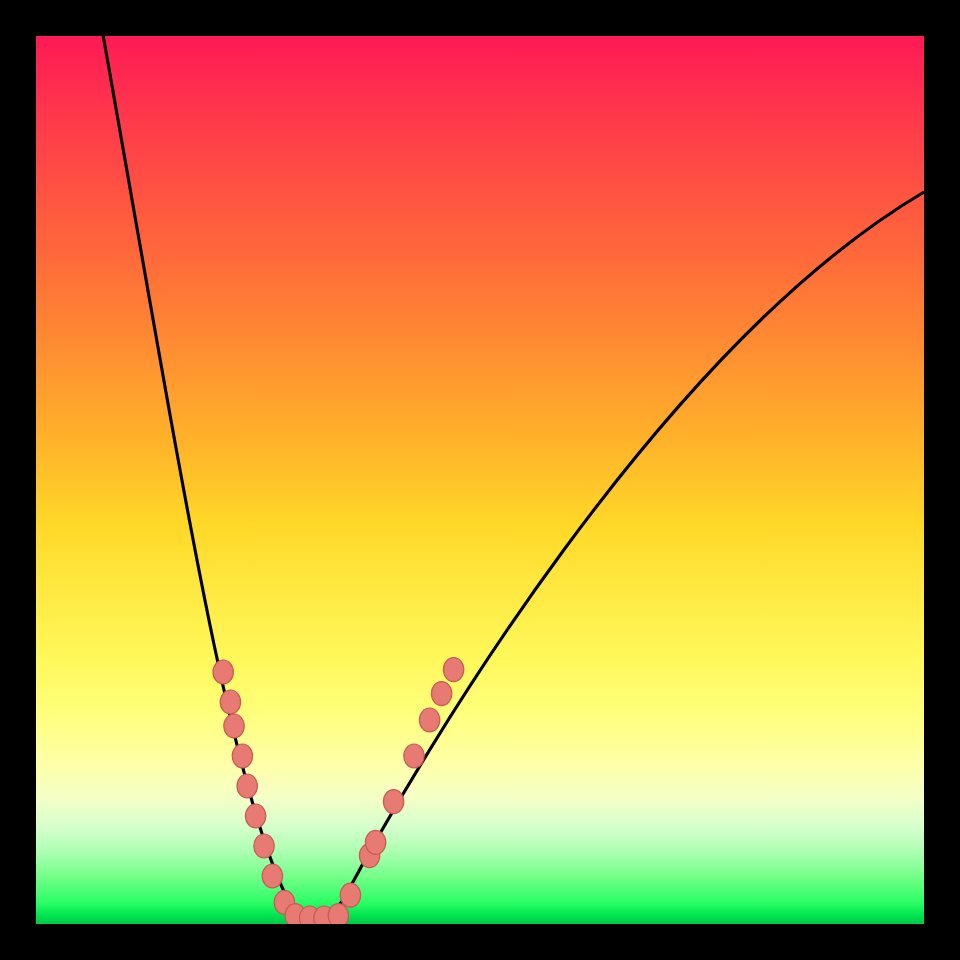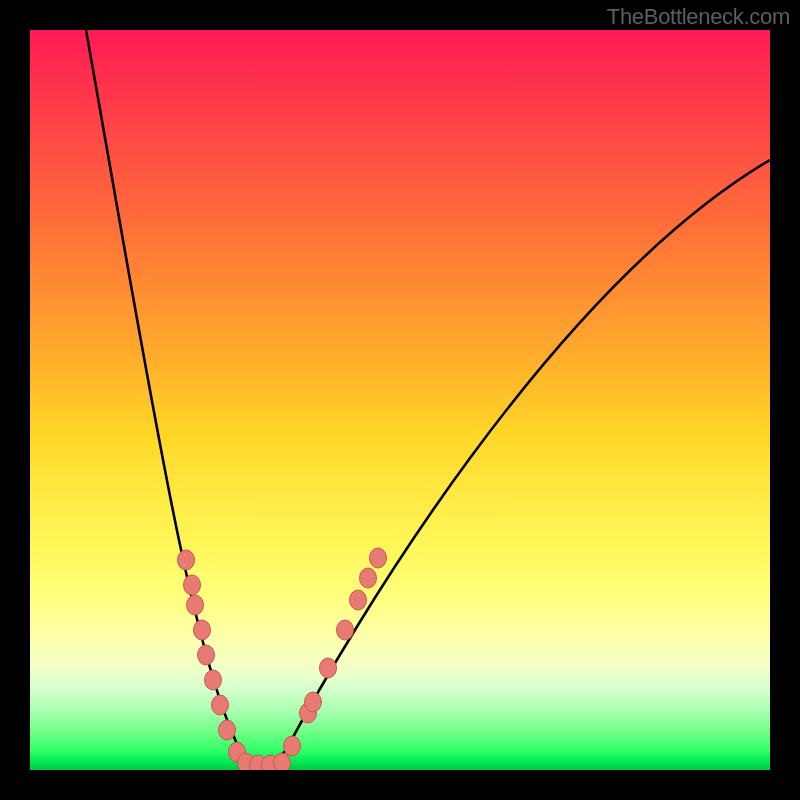--- a/index.html
+++ b/index.html
@@ -88,14 +88,13 @@
           <ellipse cx="278" cy="683" rx="8.5" ry="10" fill="#e77a73" stroke="#c85a52" stroke-width="1"></ellipse>
           <ellipse cx="283" cy="672" rx="8.5" ry="10" fill="#e77a73" stroke="#c85a52" stroke-width="1"></ellipse>
           <ellipse cx="298" cy="638" rx="8.5" ry="10" fill="#e77a73" stroke="#c85a52" stroke-width="1"></ellipse>
           <ellipse cx="315" cy="600" rx="8.5" ry="10" fill="#e77a73" stroke="#c85a52" stroke-width="1"></ellipse>
           <ellipse cx="328" cy="570" rx="8.5" ry="10" fill="#e77a73" stroke="#c85a52" stroke-width="1"></ellipse>
           <ellipse cx="338" cy="548" rx="8.5" ry="10" fill="#e77a73" stroke="#c85a52" stroke-width="1"></ellipse>
           <ellipse cx="348" cy="528" rx="8.5" ry="10" fill="#e77a73" stroke="#c85a52" stroke-width="1"></ellipse>
         </g>
     </svg>
   </div>
-  <div class="watermark">TheBottleneck.com</div>
 </div>
 
 </body></html>

